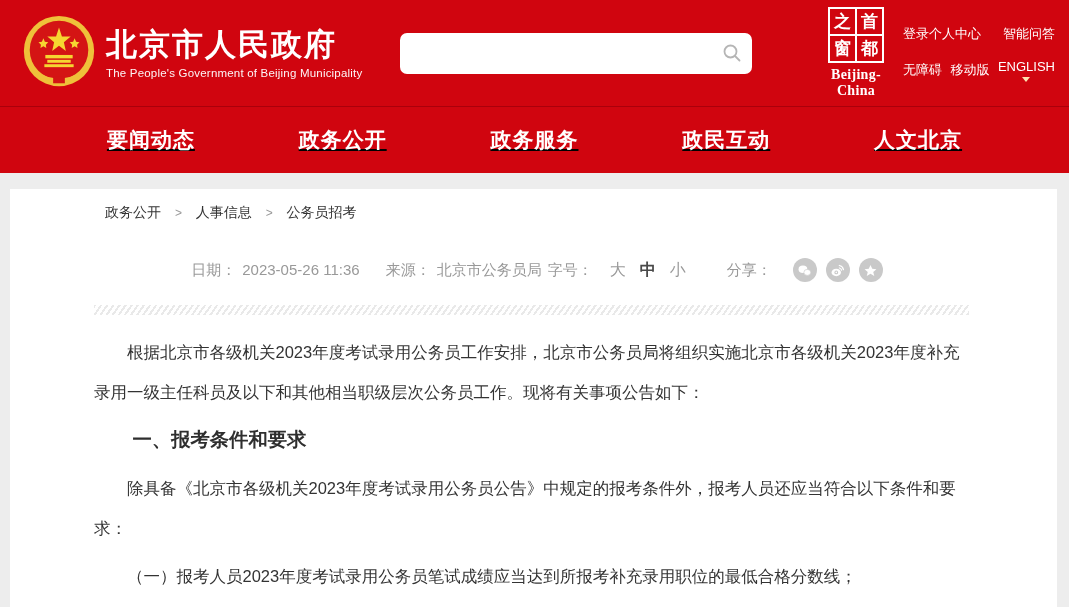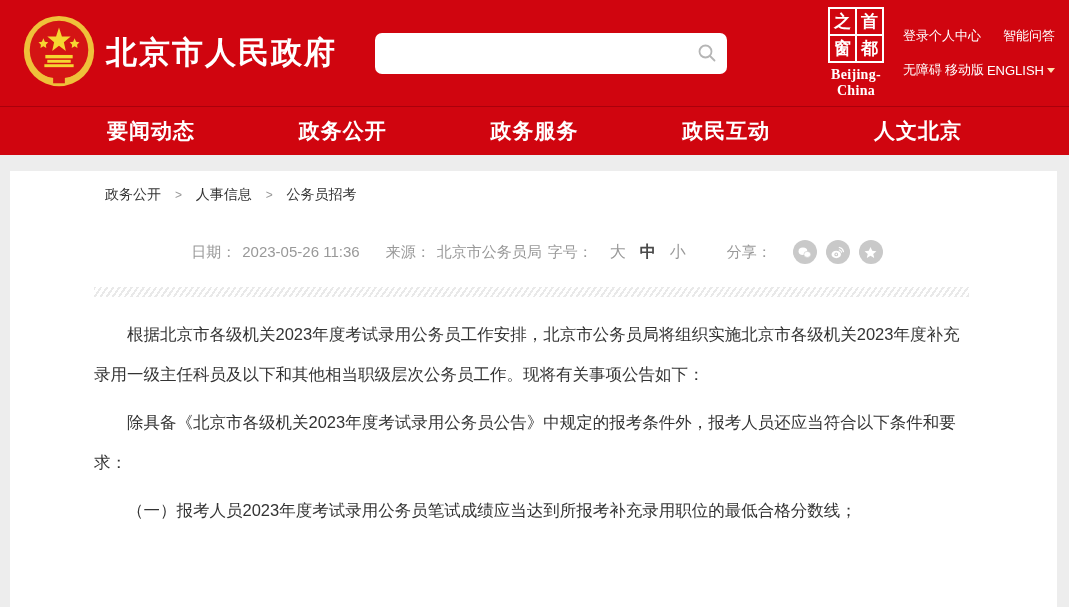--- a/index.html
+++ b/index.html
@@ -98,38 +98,39 @@
     justify-content: space-between;
     align-items: center;
   }
   .header-links .row + .row { margin-top: 16px; }
   .header-links a {
     color: #fff;
     text-decoration: none;
     cursor: pointer;
     white-space: nowrap;
   }
-  .lang { display: inline-flex; align-items: center; gap: 3px; }
+  .lang { display: inline-flex; align-items: center; gap: 3px; flex-direction: column; }
   .caret {
     width: 0; height: 0;
     border-left: 4px solid transparent;
     border-right: 4px solid transparent;
     border-top: 5px solid #ffe3b0;
     display: inline-block;
   }
 
   
   .main-nav {
-    height: 49px;
+    height: 67px;
     background: #d0050f;
     border-top: 1px solid #aa000b;
     display: flex;
     align-items: center;
     justify-content: space-around;
     padding: 0 55px;
+    text-decoration: underline;
   }
   .main-nav a {
     color: #fff;
     font-size: 21px;
     font-weight: bold;
     text-decoration: none;
     cursor: pointer;
     letter-spacing: 1px;
   }
 
@@ -223,20 +224,21 @@
     <polygon fill="#f6d631" points="58,27 59.5,30.5 63,31 60.5,33.5 61,37 58,35 55,37 55.5,33.5 53,31 56.5,30.5"></polygon>
     <rect x="28" y="44" width="28" height="3.5" fill="#f6d631"></rect>
     <rect x="30" y="49" width="24" height="3" fill="#f6d631"></rect>
     <rect x="27" y="53.5" width="30" height="3" fill="#f6d631"></rect>
     <path d="M20 62 Q42 74 64 62 L60 70 Q42 80 24 70 Z" fill="#efc13a"></path>
     <rect x="36" y="66" width="12" height="7" fill="#d41414"></rect>
   </svg>
 
   <div class="title-block">
     <div class="site-title">北京市人民政府</div>
+    <div class="site-subtitle">The People's Government of Beijing Municipality</div>
   </div>
 
   <div class="search-box">
     <input class="search-input" type="text" value="" style="">
     <button class="search-btn">
       <svg width="20" height="20" viewBox="0 0 20 20">
         <circle cx="8.5" cy="8.5" r="6" fill="none" stroke="#b5b5b5" stroke-width="1.8"></circle>
         <line x1="13" y1="13" x2="17.5" y2="17.5" stroke="#b5b5b5" stroke-width="1.8" stroke-linecap="round"></line>
       </svg>
     </button>
@@ -318,18 +320,19 @@
           <polygon fill="#fff" points="12,3 14.8,9.2 21.5,9.8 16.4,14.2 18,20.8 12,17.2 6,20.8 7.6,14.2 2.5,9.8 9.2,9.2"></polygon>
         </svg>
       </span>
     </div>
   </div>
 
   <div class="hatch-divider"></div>
 
   <div class="article-body">
     <p>根据北京市各级机关2023年度考试录用公务员工作安排，北京市公务员局将组织实施北京市各级机关2023年度补充录用一级主任科员及以下和其他相当职级层次公务员工作。现将有关事项公告如下：</p>
+    <h3 class="spaced">一、报考条件和要求</h3>
     <p class="spaced">除具备《北京市各级机关2023年度考试录用公务员公告》中规定的报考条件外，报考人员还应当符合以下条件和要求：</p>
     <p class="spaced">（一）报考人员2023年度考试录用公务员笔试成绩应当达到所报考补充录用职位的最低合格分数线；</p>
 
   </div>
 
 </main>
 
 </body></html>

